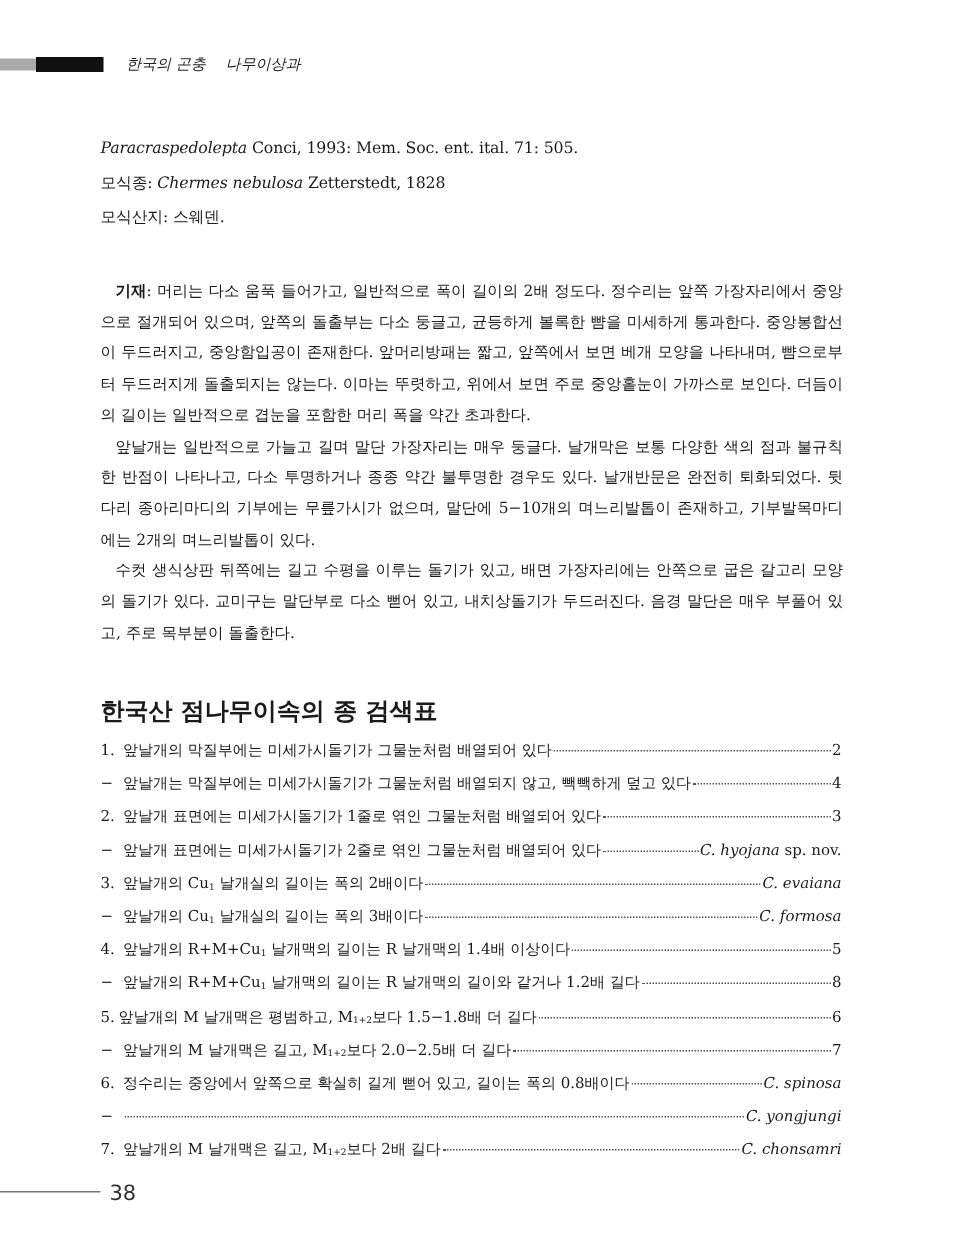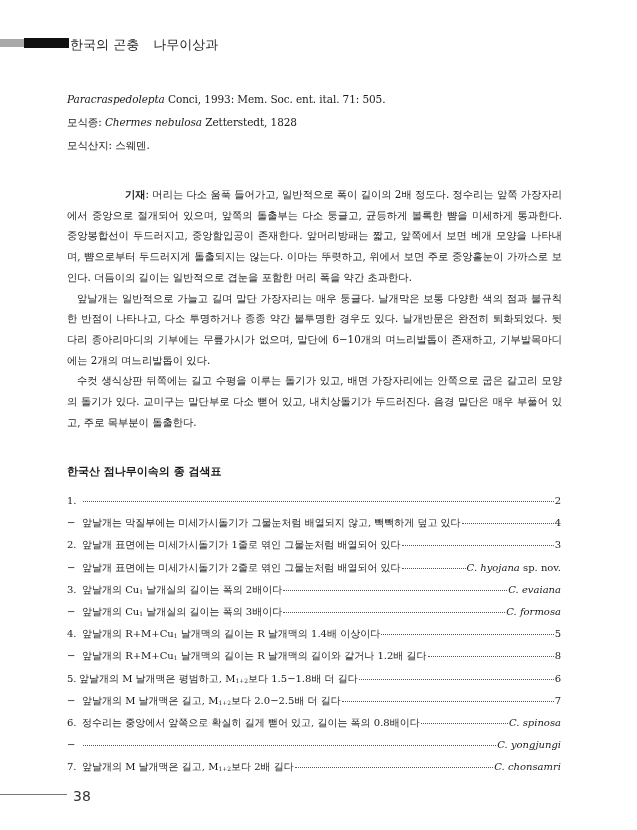--- a/index.html
+++ b/index.html
@@ -5,36 +5,36 @@
     html, body { margin: 0; padding: 0; background: #ffffff; }
     body {
       width: 637px; height: 830px; position: relative; overflow: hidden;
       font-family: "DejaVu Serif", "Liberation Serif", serif;
       color: #1a1a1a;
     }
     .header { position: absolute; left: 0; top: 37px; height: 12px; width: 320px; }
     .hdr-gray { position: absolute; left: 0; top: 2px; width: 24px; height: 8px; background: #a9a9a9; }
     .hdr-black { position: absolute; left: 24px; top: 1px; width: 45px; height: 10px; background: #111; }
     .hdr-text {
-      position: absolute; left: 70px; top: -1px; font-size: 13px;
-      font-family: "DejaVu Sans", sans-serif; color: #222; white-space: nowrap;
+      position: absolute; left: 84px; top: -1px; font-size: 10px;
+      font-family: "DejaVu Sans", sans-serif; color: #222; white-space: nowrap; font-style: italic;
     }
     .hdr-text span + span { margin-left: 10px; }
 
     .content { position: absolute; left: 67px; top: 88px; width: 496px; }
     .line { font-size: 10.5px; line-height: 23px; white-space: nowrap; letter-spacing: -0.1px; }
     .line i { font-style: italic; }
 
     .para { position: absolute; left: 67px; width: 495px; font-size: 10.3px; line-height: 20.7px; text-align: justify; }
     .para p { margin: 0; text-indent: 10px; }
     .para p.first { text-indent: 10px; }
-    .para b { font-weight: bold; margin-left: 48px; }
+    .para b { font-weight: bold; }
 
     .key-title {
-      position: absolute; left: 67px; top: 464px; font-size: 11px; font-weight: bold;
+      position: absolute; left: 67px; top: 464px; font-size: 16px; font-weight: bold;
       font-family: "DejaVu Sans", sans-serif;
     }
     .key { position: absolute; left: 67px; top: 490px; width: 494px; }
     .key-row { display: flex; align-items: baseline; font-size: 10px; height: 22.2px; line-height: 22.2px; white-space: nowrap; }
     .key-num { width: 15px; flex: none; }
     .key-num.tight { width: 12px; }
     .key-text { flex: none; }
     .key-text sub { font-size: 6px; vertical-align: -1px; }
     .key-dots { flex: 1 1 auto; overflow: hidden; margin: 0 1px; position: relative; height: 12px; }
     .key-dots::after {
@@ -66,29 +66,30 @@
   <div class="line">
     <span>모식종: </span><i>Chermes nebulosa</i><span> Zetterstedt, 1828</span>
   </div>
   <div class="line">
     <span>모식산지: 스웨덴.</span>
   </div>
 </div>
 
 <div class="para" style="top:184px;">
   <p class="first"><b>기재</b><span>: 머리는 다소 움푹 들어가고, 일반적으로 폭이 길이의 2배 정도다. 정수리는 앞쪽 가장자리에서 중앙으로 절개되어 있으며, 앞쪽의 돌출부는 다소 둥글고, 균등하게 볼록한 뺨을 미세하게 통과한다. 중앙봉합선이 두드러지고, 중앙함입공이 존재한다. 앞머리방패는 짧고, 앞쪽에서 보면 베개 모양을 나타내며, 뺨으로부터 두드러지게 돌출되지는 않는다. 이마는 뚜렷하고, 위에서 보면 주로 중앙홑눈이 가까스로 보인다. 더듬이의 길이는 일반적으로 겹눈을 포함한 머리 폭을 약간 초과한다.</span></p>
-  <p>앞날개는 일반적으로 가늘고 길며 말단 가장자리는 매우 둥글다. 날개막은 보통 다양한 색의 점과 불규칙한 반점이 나타나고, 다소 투명하거나 종종 약간 불투명한 경우도 있다. 날개반문은 완전히 퇴화되었다. 뒷다리 종아리마디의 기부에는 무릎가시가 없으며, 말단에 6−10개의 며느리발톱이 존재하고, 기부발목마디에는 2개의 며느리발톱이 있다.</p>
+  <p>앞날개는 일반적으로 가늘고 길며 말단 가장자리는 매우 둥글다. 날개막은 보통 다양한 색의 점과 불규칙한 반점이 나타나고, 다소 투명하거나 종종 약간 불투명한 경우도 있다. 날개반문은 완전히 퇴화되었다. 뒷다리 종아리마디의 기부에는 무릎가시가 없으며, 말단에 5−10개의 며느리발톱이 존재하고, 기부발목마디에는 2개의 며느리발톱이 있다.</p>
   <p>수컷 생식상판 뒤쪽에는 길고 수평을 이루는 돌기가 있고, 배면 가장자리에는 안쪽으로 굽은 갈고리 모양의 돌기가 있다. 교미구는 말단부로 다소 뻗어 있고, 내치상돌기가 두드러진다. 음경 말단은 매우 부풀어 있고, 주로 목부분이 돌출한다.</p>
 </div>
 
 <div class="key-title">한국산 점나무이속의 종 검색표</div>
 
 <div class="key" id="key-container">
   <div class="key-row">
     <span class="key-num">1.</span>
+    <span class="key-text"><span>앞날개의 막질부에는 미세가시돌기가 그물눈처럼 배열되어 있다</span><sub></sub><span></span></span>
     <span class="key-dots"></span>
     <span class="key-target"><span>2</span><i></i><span></span></span>
   </div>
   <div class="key-row">
     <span class="key-num">−</span>
     <span class="key-text"><span>앞날개는 막질부에는 미세가시돌기가 그물눈처럼 배열되지 않고, 빽빽하게 덮고 있다</span><sub></sub><span></span></span>
     <span class="key-dots"></span>
     <span class="key-target"><span>4</span><i></i><span></span></span>
   </div>
   <div class="key-row">

